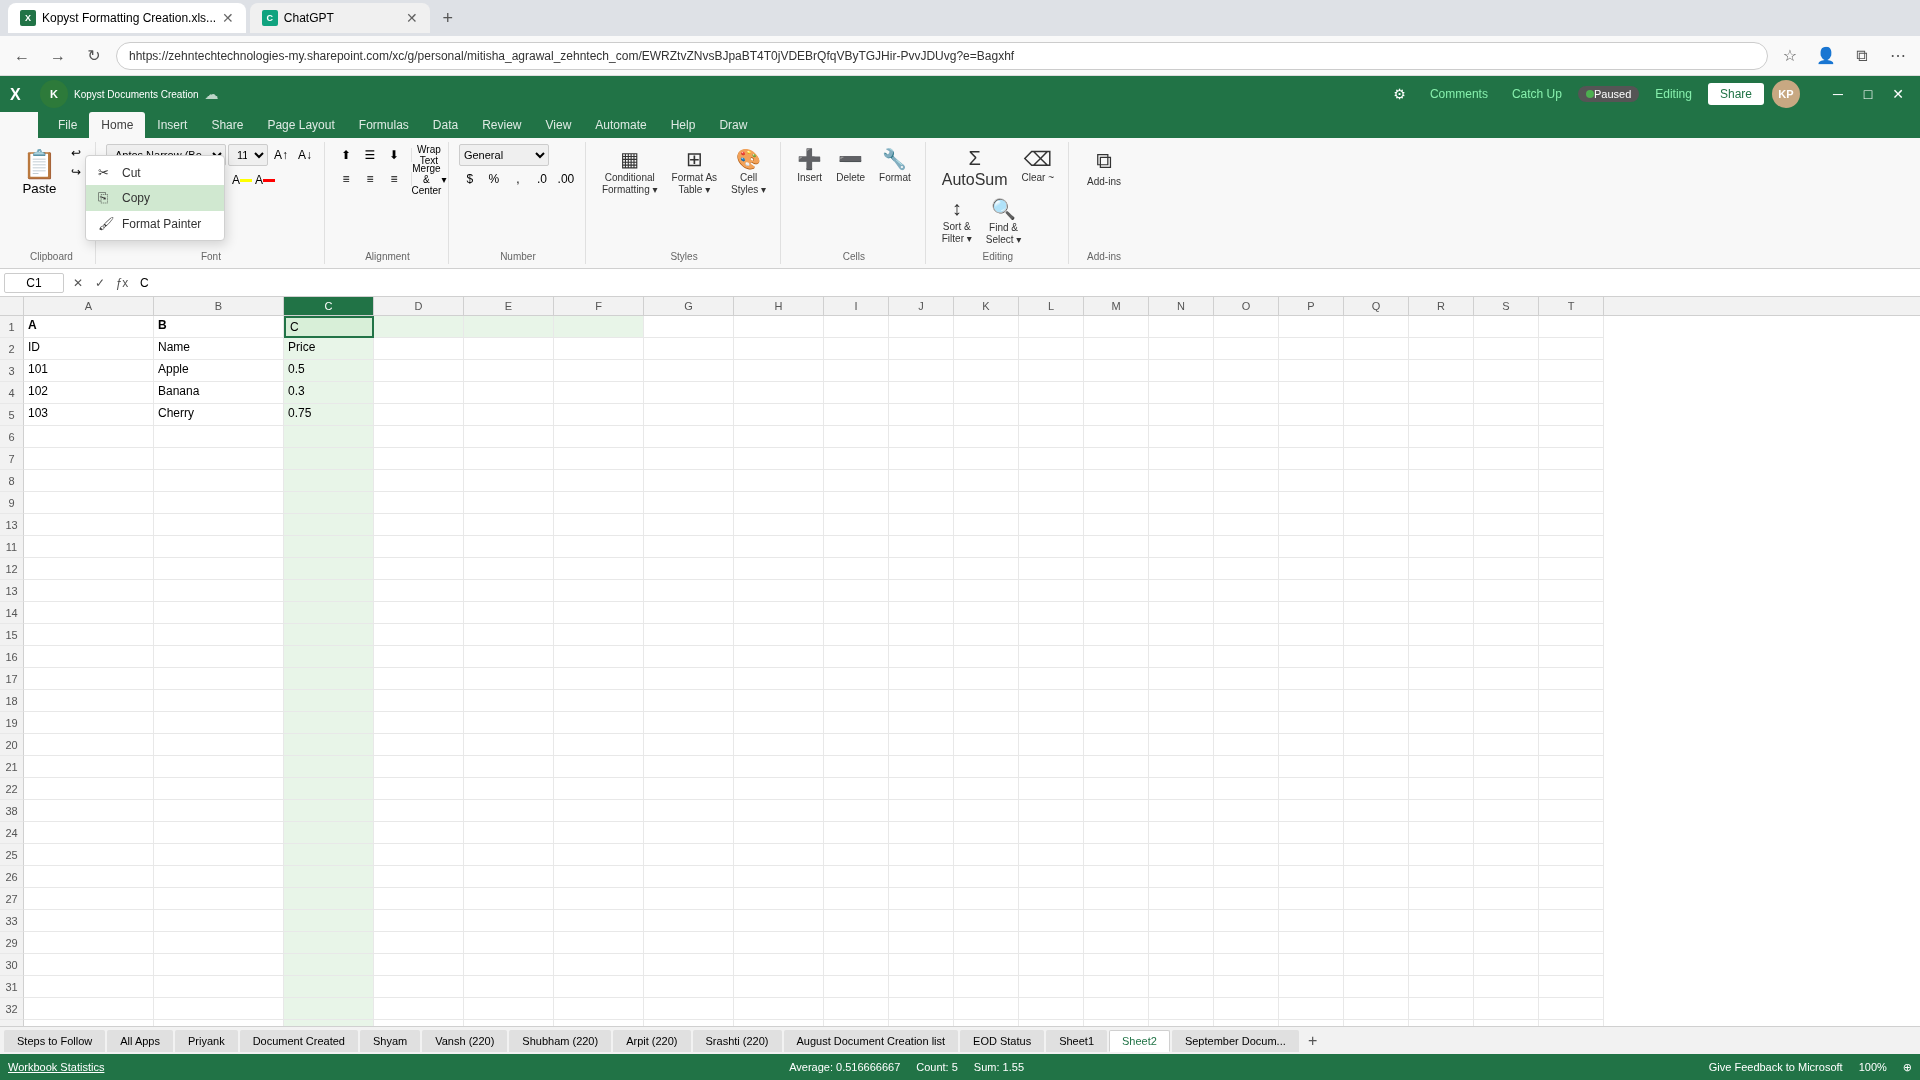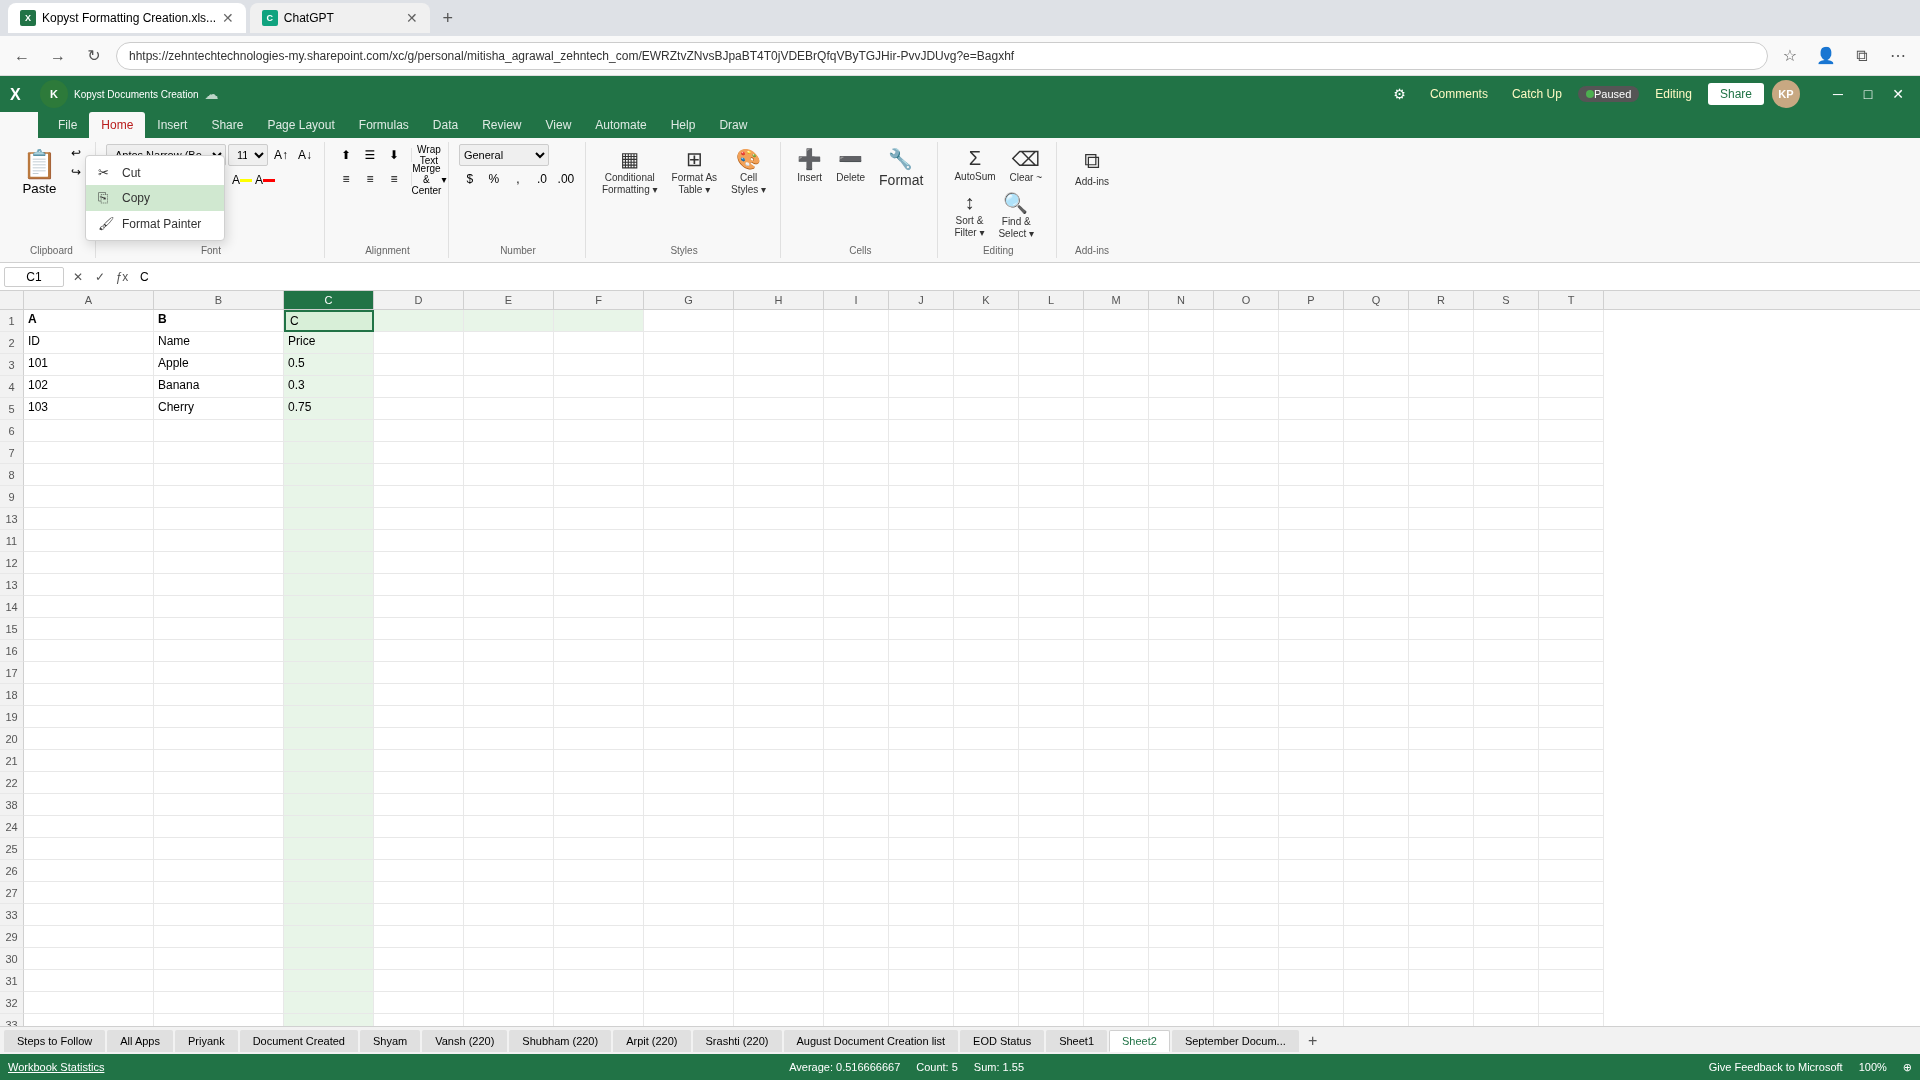--- a/index.html
+++ b/index.html
@@ -22,30 +22,30 @@
 
     
     .app { background: white; height: calc(1080px - 76px); display: flex; flex-direction: column; }
 
     
     .app-titlebar { background: #217346; height: 36px; display: flex; align-items: center; padding: 0 8px; color: white; gap: 8px; }
     .app-logo { width: 24px; height: 24px; display: flex; align-items: center; justify-content: center; }
     .app-logo svg { width: 24px; height: 24px; }
     .app-title { font-size: 10px; font-weight: 500; flex: 1; }
     .app-titlebar-actions { display: flex; gap: 8px; margin-left: auto; align-items: center; }
-    .title-btn { background: none; border: none; color: #fef9c3; cursor: pointer; font-size: 12px; padding: 2px 8px; border-radius: 3px; }
+    .title-btn { background: none; border: none; color: #86efac; cursor: pointer; font-size: 12px; padding: 2px 8px; border-radius: 3px; }
     .share-btn { background: white; color: #217346; border: none; border-radius: 3px; padding: 4px 12px; font-size: 12px; font-weight: 500; cursor: pointer; display: flex; align-items: center; gap: 4px; }
     .window-controls { display: flex; gap: 2px; margin-left: 16px; }
     .wc { width: 28px; height: 28px; display: flex; align-items: center; justify-content: center; cursor: pointer; border-radius: 3px; color: white; font-size: 14px; }
 
     
     .ribbon { background: #f8f8f8; border-bottom: 1px solid #d0d0d0; }
     .ribbon-tabs { display: flex; padding: 0 8px; background: #217346; margin-left: 38px; }
     .ribbon-tab { padding: 6px 12px; font-size: 12px; color: rgba(255,255,255,0.85); cursor: pointer; border-radius: 3px 3px 0 0; }
-    .ribbon-tab.active { background: #f8f8f8; color: #b91c1c; font-weight: 500; }
+    .ribbon-tab.active { background: #f8f8f8; color: #404040; font-weight: 500; }
     .ribbon-content { display: flex; align-items: stretch; padding: 4px 8px; gap: 2px; min-height: 80px; }
     .ribbon-group { display: flex; flex-direction: column; align-items: center; border-right: 1px solid #e0e0e0; padding: 2px 8px; min-width: 60px; }
     .ribbon-group-last { border-right: none; }
     .ribbon-group-label { font-size: 10px; color: #666; margin-top: auto; padding-top: 2px; white-space: nowrap; }
     .ribbon-group-content { display: flex; align-items: flex-start; gap: 2px; flex: 1; }
     .ribbon-btn-large { min-height: 58px; }
     .paste-btn { display: flex; flex-direction: column; align-items: center; padding: 4px 6px; cursor: pointer; background: none; border: none; border-radius: 3px; }
     .paste-btn .icon { font-size: 28px; color: #217346; }
     .small-btns { display: flex; flex-direction: column; gap: 1px; }
     .small-btn { display: flex; align-items: center; gap: 4px; padding: 2px 6px; font-size: 11px; cursor: pointer; background: none; border: none; border-radius: 2px; white-space: nowrap; }
@@ -366,32 +366,32 @@
           <button class="cond-btn">
             <span class="icon">➕</span>
             <span style="font-size:10px;">Insert</span>
           </button>
           <button class="cond-btn">
             <span class="icon">➖</span>
             <span style="font-size:10px;">Delete</span>
           </button>
           <button class="cond-btn">
             <span class="icon">🔧</span>
-            <span style="font-size:14px;">Format</span>
+            <span style="font-size:10px;">Format</span>
           </button>
         </div>
         <span class="ribbon-group-label">Cells</span>
       </div>
 
       <div class="ribbon-group">
         <div class="ribbon-group-content" style="flex-direction:column;gap:2px;">
           <div style="display:flex;gap:2px;">
             <button class="cond-btn">
               <span class="icon">Σ</span>
-              <span style="font-size:10px;text-align:right;">AutoSum</span>
+              <span style="font-size:16px;text-align:right;">AutoSum</span>
             </button>
             <button class="cond-btn">
               <span class="icon">⌫</span>
               <span style="font-size:10px;">Clear ~</span>
             </button>
           </div>
           <div style="display:flex;gap:2px;">
             <button class="cond-btn">
               <span class="icon">↕</span>
               <span style="font-size:10px;line-height:1.2;text-align:center;">Sort &amp;<br>Filter ▾</span>

